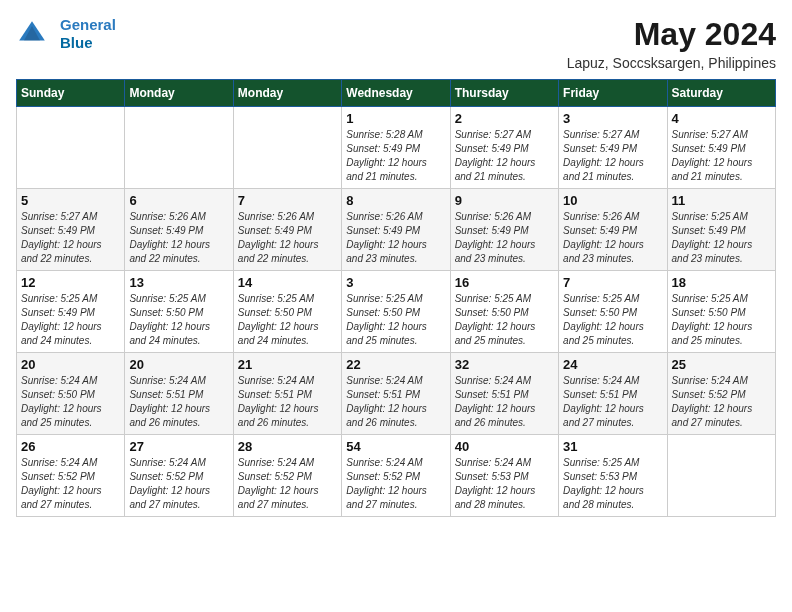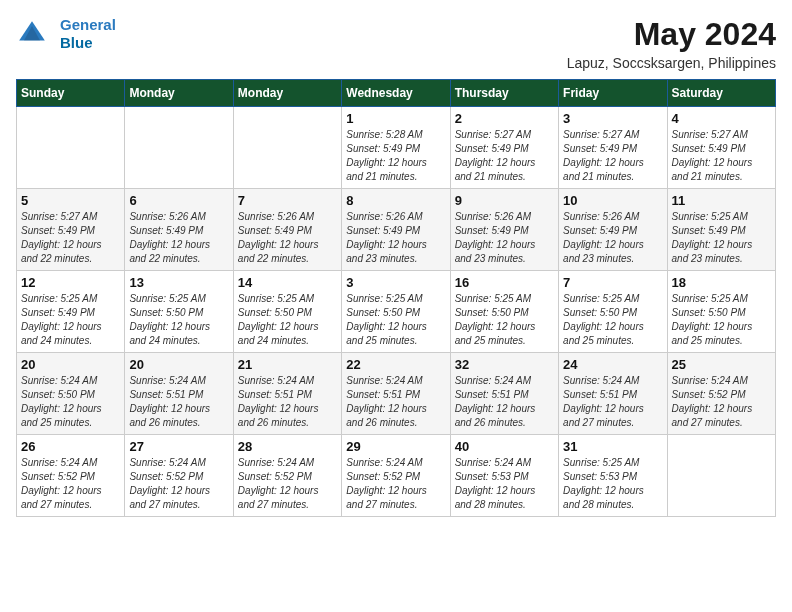--- a/index.html
+++ b/index.html
@@ -323,21 +323,21 @@
 and 27 minutes.</div>
         </td>
         <td>
           <div class="day-number">28</div>
           <div class="day-info" style="white-space: pre-line;">Sunrise: 5:24 AM
 Sunset: 5:52 PM
 Daylight: 12 hours
 and 27 minutes.</div>
         </td>
         <td>
-          <div class="day-number">29</div>
+          <div class="day-number">54</div>
           <div class="day-info" style="white-space: pre-line;">Sunrise: 5:24 AM
 Sunset: 5:52 PM
 Daylight: 12 hours
 and 27 minutes.</div>
         </td>
         <td>
           <div class="day-number">40</div>
           <div class="day-info" style="white-space: pre-line;">Sunrise: 5:24 AM
 Sunset: 5:53 PM
 Daylight: 12 hours

